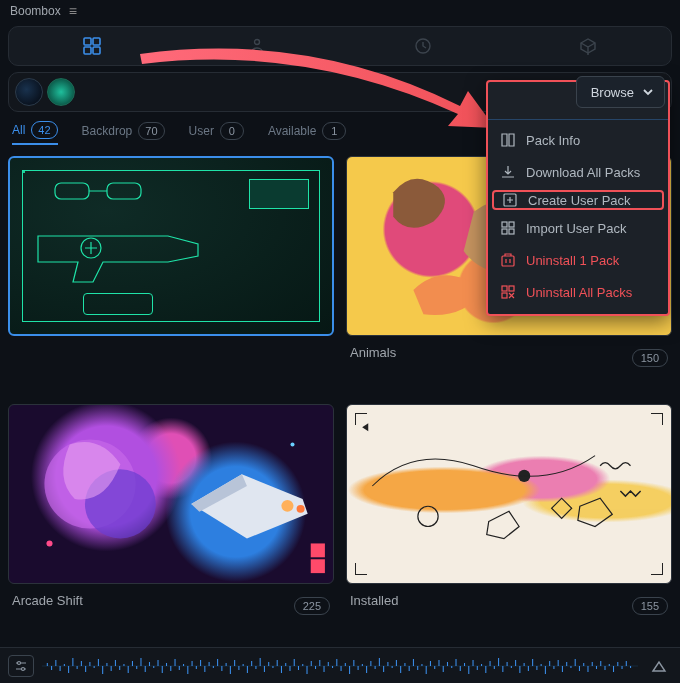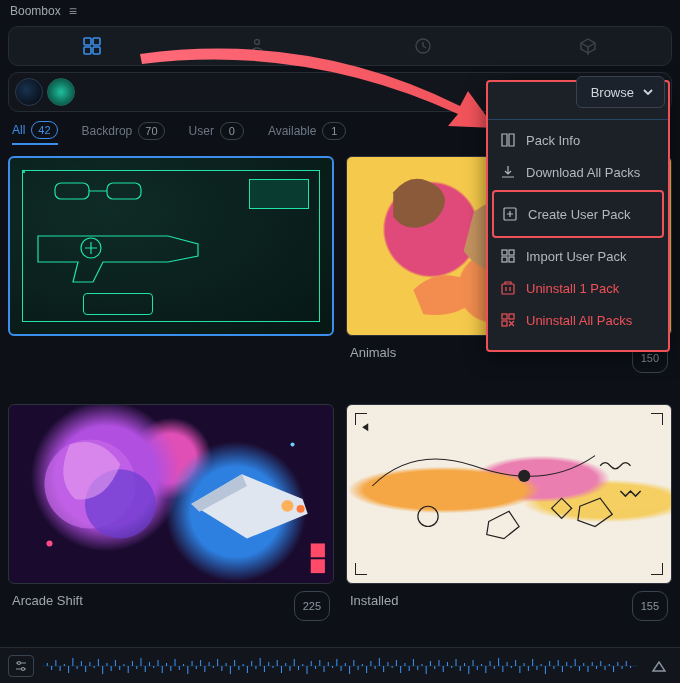--- a/index.html
+++ b/index.html
@@ -133,21 +133,21 @@
     padding: 0 4px;
     color: #a0a6ad;
     font-size: 13px;
   }
   .card.selected .caption .title { color: #3b8eea; }
   .caption .title { flex: 1; }
   .caption .pill {
     border: 1px solid #3a434d;
     border-radius: 10px;
     padding: 0 8px;
-    height: 30px;
+    height: 18px;
     font-size: 11px;
     display: inline-flex; align-items: center;
     color: #8b95a1;
     margin-top: 12px;
   }
   .playcircle {
     width: 26px; height: 18px;
     border: 1px solid #3a434d;
     border-radius: 9px;
     display: flex; align-items: center; justify-content: center;
@@ -286,21 +286,21 @@
 
   
   .dropdown {
     position: absolute;
     top: 80px;
     right: 10px;
     width: 184px;
     background: #1c2128;
     border: 2px solid #f05158;
     border-radius: 4px;
-    padding: 4px 0 14px 0;
+    padding: 4px 0 6px 0;
     z-index: 25;
     box-shadow: 0 6px 20px rgba(0,0,0,0.5);
   }
   .dropdown .browse-area {
     height: 34px;
     border-bottom: 1px solid #3b8eea55;
     margin-bottom: 4px;
   }
   .menuitem {
     display: flex;
@@ -312,21 +312,21 @@
     font-size: 13px;
     cursor: pointer;
   }
   .menuitem.danger { color: #f05158; }
   .menuitem svg { width: 16px; height: 16px; flex-shrink: 0; }
   .menuitem.highlighted {
     border: 2px solid #f05158;
     border-radius: 4px;
     margin: 2px 4px;
     padding: 0 8px;
-    height: 48px;
+    height: 20px;
   }
 
   
   .arrow-annot {
     position: absolute;
     top: 36px;
     left: 130px;
     width: 370px;
     height: 100px;
     z-index: 20;

